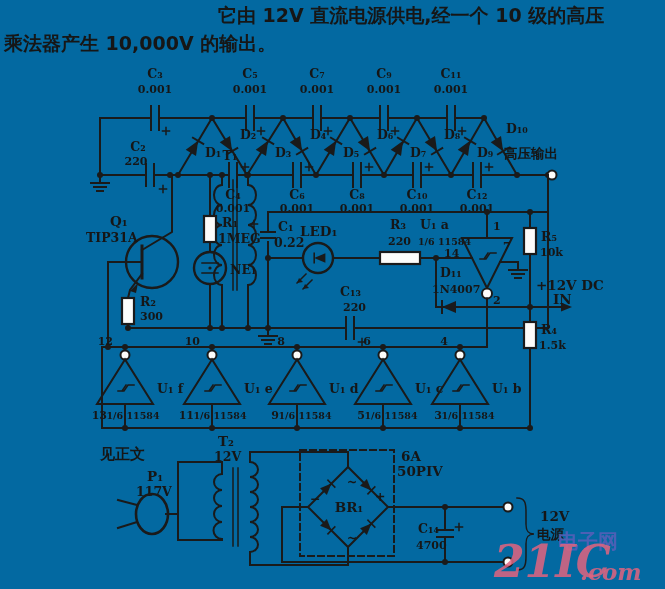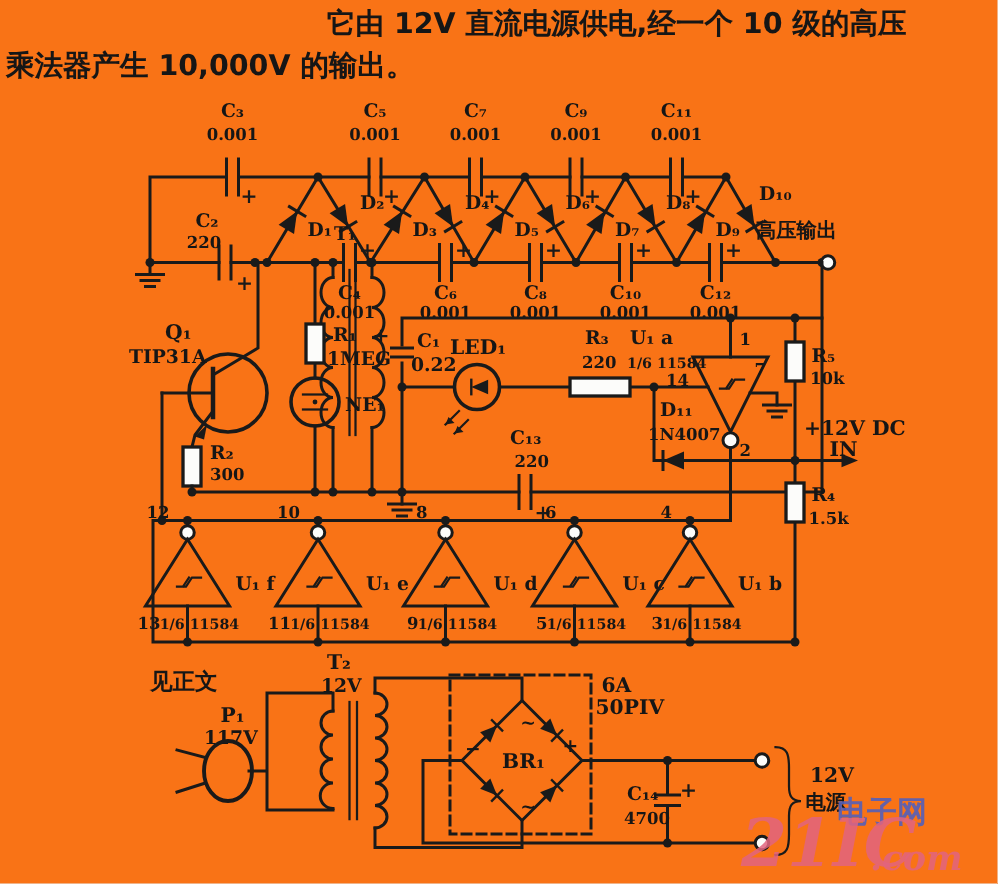--- a/index.html
+++ b/index.html
@@ -1,16 +1,16 @@
 <!DOCTYPE html>
 <html><head>
 <meta charset="utf-8">
 <style>
   html,body{margin:0;padding:0;background:#e8e8e4}
-  #page{width:665px;height:589px;position:relative;background:#f97316;overflow:hidden}
+  #page{width:665px;height:589px;position:relative;background:#0369a1;overflow:hidden}
   svg{position:absolute;left:0;top:0}
   .wire{stroke:#1a1a1a;stroke-width:2;fill:none;stroke-linecap:square}
   .thin{stroke-width:1.5}
   .dash{stroke-dasharray:6 4}
   .fillink{fill:#1a1a1a;stroke:none}
   .dot{fill:#1a1a1a}
   .res{fill:#fcfcfa;stroke:#1a1a1a;stroke-width:2.2}
   .term{fill:#fcfcfa;stroke:#1a1a1a;stroke-width:2}
   text{fill:#161616;font-family:"DejaVu Serif",serif;font-weight:bold}
   .cn{font-family:"DejaVu Sans",sans-serif}

